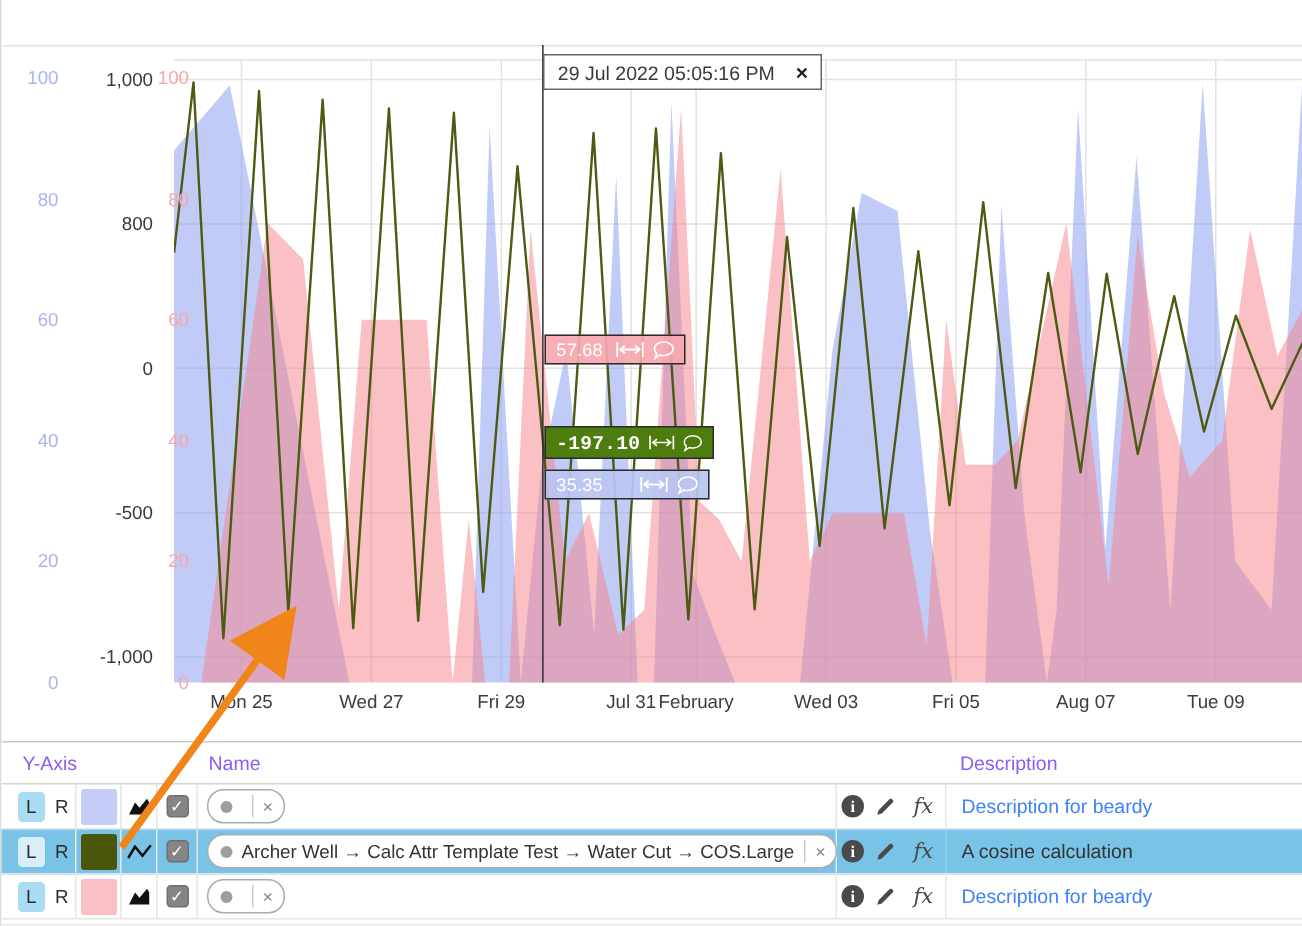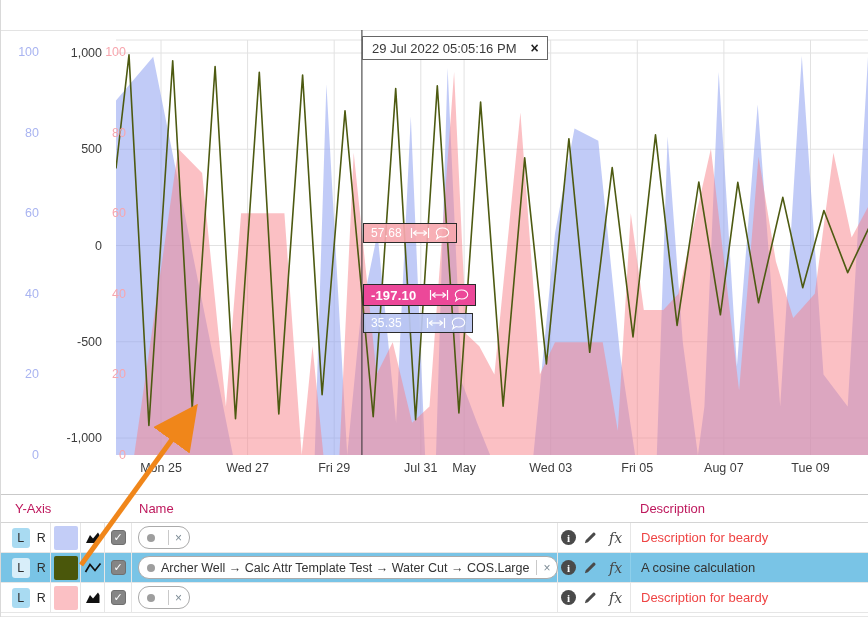--- a/index.html
+++ b/index.html
@@ -20,21 +20,21 @@
   .pill { position:absolute; display:flex; align-items:center; border:1px solid #2b2b2b; color:#fff;
           font-size:12px; padding:0 6px 0 7px; z-index:5; }
   .pill .val { flex:1; letter-spacing:.2px; }
   .pill svg { display:block; margin-left:5px; }
   .pill.bold { font-weight:700; font-size:13px; }
 
   
   #legend { position:absolute; left:0; top:494px; width:868px; border-top:1px solid #c9c9c9; background:#fff; }
   .lrow { display:grid; grid-template-columns:42px 30px 24px 27px 426px 21px 22px 29px 1fr;
           align-items:center; height:30px; border-bottom:1px solid #e6e6e6; padding-left:8px; position:relative; }
-  .lrow.header { height:28px; border-bottom:1px solid #d4d4d4; font-size:13px; color:#be185d; }
+  .lrow.header { height:28px; border-bottom:1px solid #d4d4d4; font-size:13px; color:#8b5cf6; }
   .lrow.header .hy { grid-column:1/5; padding-left:6px; }
   .lrow.header .hn { grid-column:5; padding-left:7px; }
   .lrow.header .hd { grid-column:9; padding-left:10px; }
   .lrow.selected { background:#79c4e6; }
   .cell { height:100%; display:flex; align-items:center; }
   .sep { border-right:1px solid #e6e6e6; }
   .lrbox { gap:3px; padding-left:3px; }
   .btn-l, .btn-r { width:19px; height:20px; display:flex; align-items:center; justify-content:center;
                    font-size:12.5px; color:#2d2d2d; border-radius:3px; cursor:pointer; }
   .btn-l { background:#a9dbf2; }
@@ -50,21 +50,21 @@
   .chip { display:inline-flex; align-items:center; background:#fff; border:1px solid #ababab; border-radius:11px;
           height:23px; padding:0 7px 0 8px; font-size:12.5px; color:#333; white-space:nowrap; cursor:pointer; }
   .chip .dot { width:8px; height:8px; border-radius:50%; background:#9e9e9e; margin-right:6px; flex:0 0 auto; }
   .chip .xdiv { width:1px; height:15px; background:#c9c9c9; margin:0 6px 0 7px; }
   .chip .x { color:#7e8c96; font-size:12px; cursor:pointer; }
   .iconcell { justify-content:center; }
   .info-ic { width:15px; height:15px; border-radius:50%; background:#4a4a4a; color:#fff; font-size:11px;
              font-family:"Liberation Serif", serif; font-weight:700; display:flex; align-items:center;
              justify-content:center; cursor:pointer; }
   .fx-ic { font-family:"DejaVu Serif", serif; font-style:italic; font-size:14px; color:#474747; cursor:pointer; }
-  .desccell { padding-left:10px; font-size:13px; color:#ef4444; border-left:1px solid #e6e6e6; }
+  .desccell { padding-left:10px; font-size:13px; color:#3b82f6; border-left:1px solid #e6e6e6; }
   .selected .desccell { color:#333; border-left-color:#8ecfeb; }
   #stub { height:4px; border-bottom:1px solid #e6e6e6; }
 
   #arrow-svg { position:absolute; left:0; top:0; z-index:8; pointer-events:none; }
 </style>
 </head>
 <body>
 
 <div id="app">
   <div id="topline"></div>
@@ -101,37 +101,37 @@
         <line x1="360.912" y1="30" x2="360.912" y2="455" stroke="#2e2e2e" stroke-width="1"></line>
       </svg>
     <div id="ylabels">
         <div class="ylab" style="color: rgb(169, 180, 241); right: 830px; top: 52px;">100</div>
         <div class="ylab" style="color: rgb(169, 180, 241); right: 830px; top: 132.6px;">80</div>
         <div class="ylab" style="color: rgb(169, 180, 241); right: 830px; top: 213.2px;">60</div>
         <div class="ylab" style="color: rgb(169, 180, 241); right: 830px; top: 293.8px;">40</div>
         <div class="ylab" style="color: rgb(169, 180, 241); right: 830px; top: 374.4px;">20</div>
         <div class="ylab" style="color: rgb(169, 180, 241); right: 830px; top: 455px;">0</div>
         <div class="ylab" style="color: rgb(60, 60, 60); right: 767px; top: 53px;">1,000</div>
-        <div class="ylab" style="color: rgb(60, 60, 60); right: 767px; top: 149.25px;">500</div>
+        <div class="ylab" style="color: rgb(60, 60, 60); right: 767px; top: 149.25px;">800</div>
         <div class="ylab" style="color: rgb(60, 60, 60); right: 767px; top: 245.5px;">0</div>
         <div class="ylab" style="color: rgb(60, 60, 60); right: 767px; top: 341.75px;">-500</div>
         <div class="ylab" style="color: rgb(60, 60, 60); right: 767px; top: 438px;">-1,000</div>
         <div class="ylab" style="color: rgb(247, 166, 174); right: 743px; top: 52px;">100</div>
         <div class="ylab" style="color: rgb(247, 166, 174); right: 743px; top: 132.6px;">80</div>
         <div class="ylab" style="color: rgb(247, 166, 174); right: 743px; top: 213.2px;">60</div>
         <div class="ylab" style="color: rgb(247, 166, 174); right: 743px; top: 293.8px;">40</div>
         <div class="ylab" style="color: rgb(247, 166, 174); right: 743px; top: 374.4px;">20</div>
         <div class="ylab" style="color: rgb(247, 166, 174); right: 743px; top: 455px;">0</div>
       </div>
     <div id="xlabels">
         <div class="xlab" style="left: 160px;">Mon 25</div>
         <div class="xlab" style="left: 246.6px;">Wed 27</div>
         <div class="xlab" style="left: 333.2px;">Fri 29</div>
         <div class="xlab" style="left: 419.8px;">Jul 31</div>
-        <div class="xlab" style="left: 463.1px;">May</div>
+        <div class="xlab" style="left: 463.1px;">February</div>
         <div class="xlab" style="left: 549.7px;">Wed 03</div>
         <div class="xlab" style="left: 636.3px;">Fri 05</div>
         <div class="xlab" style="left: 722.9px;">Aug 07</div>
         <div class="xlab" style="left: 809.5px;">Tue 09</div>
       </div>
 
     <div id="tooltip" style="left: 360.912px; top: 36px;">
       <span>29 Jul 2022 05:05:16 PM</span>
       <span class="close">×</span>
     </div>
@@ -144,21 +144,21 @@
               <line x1="18.5" y1="1" x2="18.5" y2="11"></line>
               <line x1="3.5" y1="6" x2="16.5" y2="6"></line>
               <path d="M6.5,3.5 L3.5,6 L6.5,8.5"></path>
               <path d="M13.5,3.5 L16.5,6 L13.5,8.5"></path>
             </g>
           </svg>
           <svg width="15" height="13" viewBox="0 0 15 13" style="cursor:pointer">
             <path d="M7.5,1 C11,1 13.7,3 13.7,5.5 C13.7,8 11,10 7.5,10 C6.6,10 5.8,9.9 5,9.6 L1.8,11.8 L2.8,8.6 C1.8,7.8 1.3,6.7 1.3,5.5 C1.3,3 4,1 7.5,1 Z" fill="none" stroke="#fff" stroke-width="1.1"></path>
           </svg>
         </div>
-        <div class="pill bold" style="left: 361.912px; top: 284.442px; width: 113px; height: 22px; background: #ec4899;">
+        <div class="pill bold" style="left: 361.912px; top: 284.442px; width: 113px; height: 22px; background: #4d7c0f; font-family: Liberation Mono, monospace;">
           <span class="val">-197.10</span>
           <svg width="20" height="12" viewBox="0 0 20 12" style="cursor:pointer">
             <g stroke="#fff" stroke-width="1.2" fill="none">
               <line x1="1.5" y1="1" x2="1.5" y2="11"></line>
               <line x1="18.5" y1="1" x2="18.5" y2="11"></line>
               <line x1="3.5" y1="6" x2="16.5" y2="6"></line>
               <path d="M6.5,3.5 L3.5,6 L6.5,8.5"></path>
               <path d="M13.5,3.5 L16.5,6 L13.5,8.5"></path>
             </g>
           </svg>

